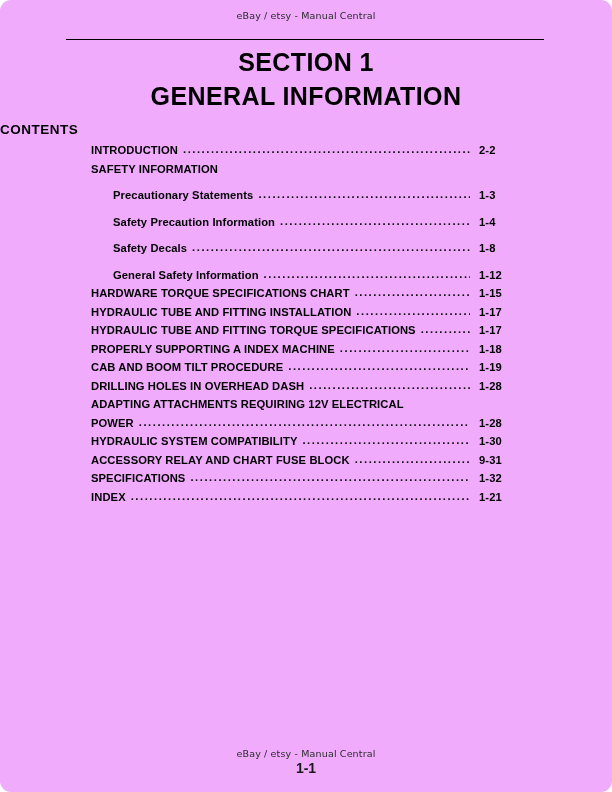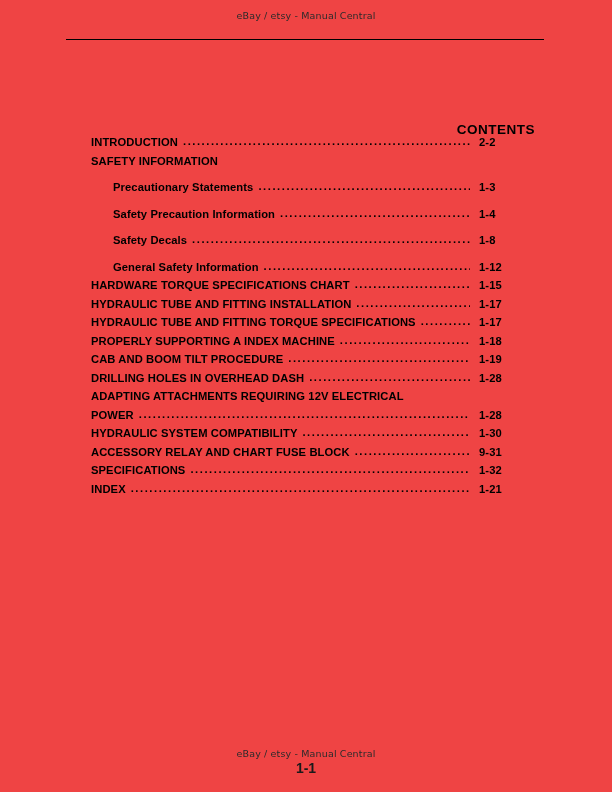--- a/index.html
+++ b/index.html
@@ -9,23 +9,24 @@
     background: #ffffff;
   }
   body {
     font-family: "Liberation Sans", sans-serif;
     color: #000000;
   }
   .page {
     position: relative;
     width: 612px;
     height: 792px;
-    background: #ef4444;
+    background: #f0abfc;
     overflow: hidden;
     box-sizing: border-box;
+    border-radius: 11px;
   }
 
   
   .watermark-header {
     position: absolute;
     top: 10px;
     left: 0;
     width: 612px;
     text-align: center;
     font-family: "DejaVu Sans", sans-serif;
@@ -64,32 +65,31 @@
     font-family: "Liberation Sans", sans-serif;
     font-size: 25px;
     font-weight: bold;
     letter-spacing: 0.4px;
   }
   .contents-heading {
     position: absolute;
     top: 122px;
     left: 0;
     width: 488px;
-    text-align: right;
+    text-align: left;
     font-family: "Liberation Sans", sans-serif;
     font-size: 13.5px;
     font-weight: bold;
     letter-spacing: 0.5px;
-    margin-left: 47px;
   }
 
   
   .toc {
     position: absolute;
-    top: 135px;
+    top: 143px;
     left: 91px;
     width: 430px;
   }
   .toc-row {
     display: flex;
     align-items: baseline;
     height: 18.5px;
     font-size: 11.2px;
     font-weight: bold;
     font-family: "Liberation Sans", sans-serif;
@@ -156,21 +156,23 @@
 </style>
 </head>
 <body>
 
 <div class="page">
 
   <div class="watermark-header">eBay / etsy - Manual Central</div>
 
   <div class="header-rule"></div>
 
-
+  <div class="section-title">SECTION 1</div>
+
+  <div class="section-subtitle">GENERAL INFORMATION</div>
 
   <div class="contents-heading">CONTENTS</div>
 
   <div class="toc" id="toc-list">
       <div class="toc-row level-1">
         <span class="toc-label">INTRODUCTION</span>
         <span class="toc-leader"></span>
         <span class="toc-page">2-2</span>
       </div>
       <div class="toc-row level-1 nopage">

